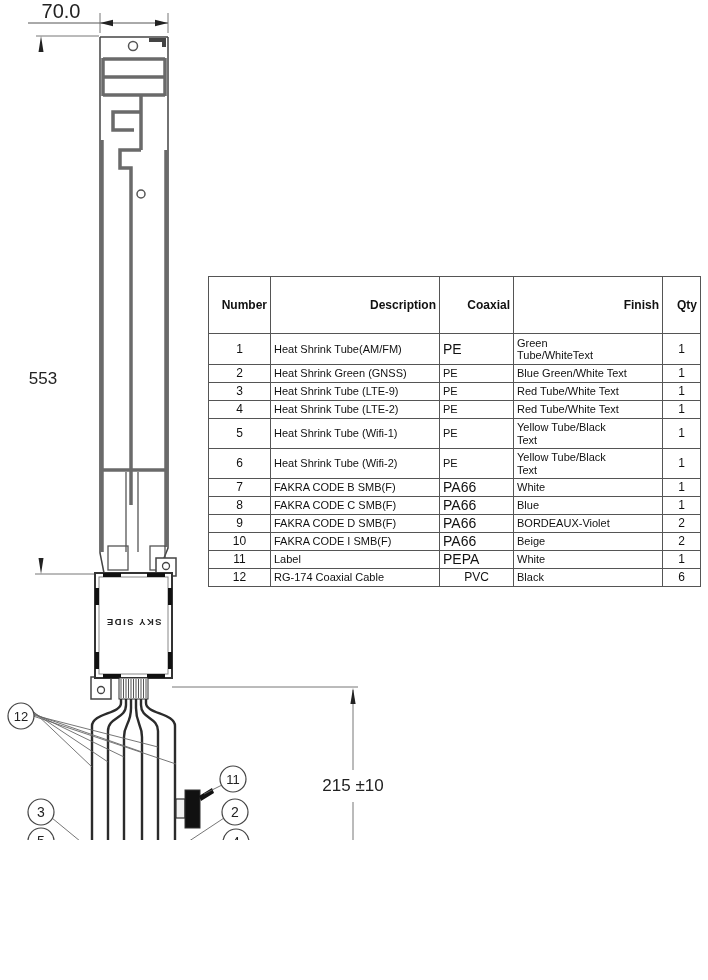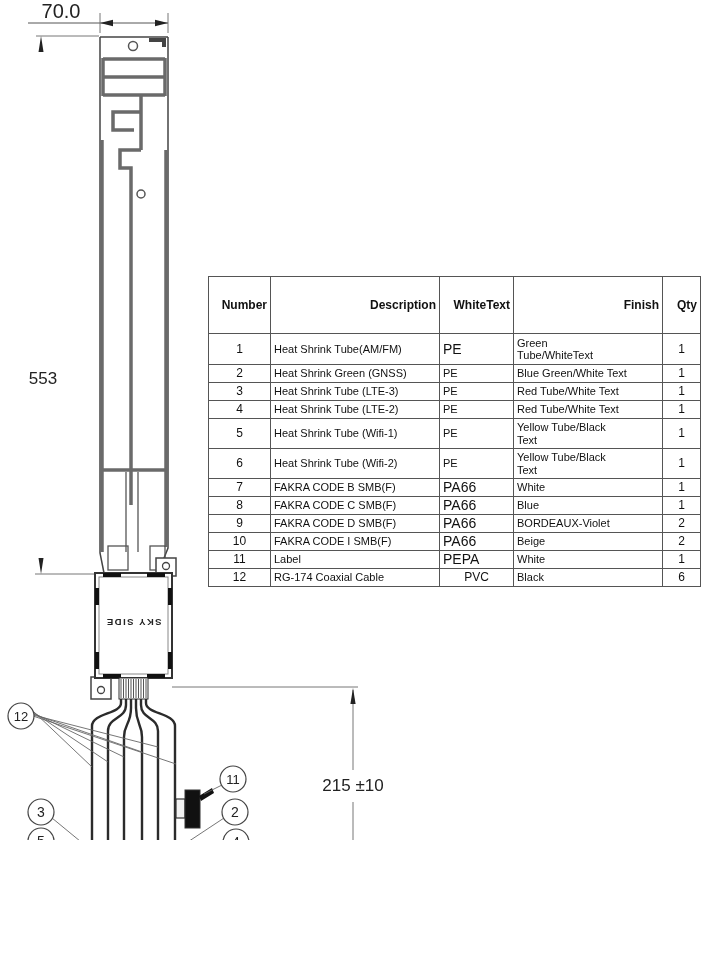--- a/index.html
+++ b/index.html
@@ -274,21 +274,21 @@
     <col style="width:62px">
         <col style="width:169px">
         <col style="width:74px">
         <col style="width:149px">
         <col style="width:38px">
   </colgroup>
   <thead>
     <tr>
       <th>Number</th>
       <th>Description</th>
-      <th>WhiteText</th>
+      <th>Coaxial</th>
       <th>Finish</th>
       <th>Qty</th>
     </tr>
   </thead>
   <tbody>
     <tr class="tall1">
       <td class="num">1</td>
       <td>Heat Shrink Tube(AM/FM)</td>
       <td class="mat lg">PE</td>
       <td class="fin">Green
@@ -297,21 +297,21 @@
     </tr>
     <tr>
       <td class="num">2</td>
       <td>Heat Shrink Green (GNSS)</td>
       <td class="mat">PE</td>
       <td class="fin">Blue Green/White Text</td>
       <td class="qty">1</td>
     </tr>
     <tr>
       <td class="num">3</td>
-      <td>Heat Shrink Tube (LTE-3)</td>
+      <td>Heat Shrink Tube (LTE-9)</td>
       <td class="mat">PE</td>
       <td class="fin">Red Tube/White Text</td>
       <td class="qty">1</td>
     </tr>
     <tr>
       <td class="num">4</td>
       <td>Heat Shrink Tube (LTE-2)</td>
       <td class="mat">PE</td>
       <td class="fin">Red Tube/White Text</td>
       <td class="qty">1</td>

